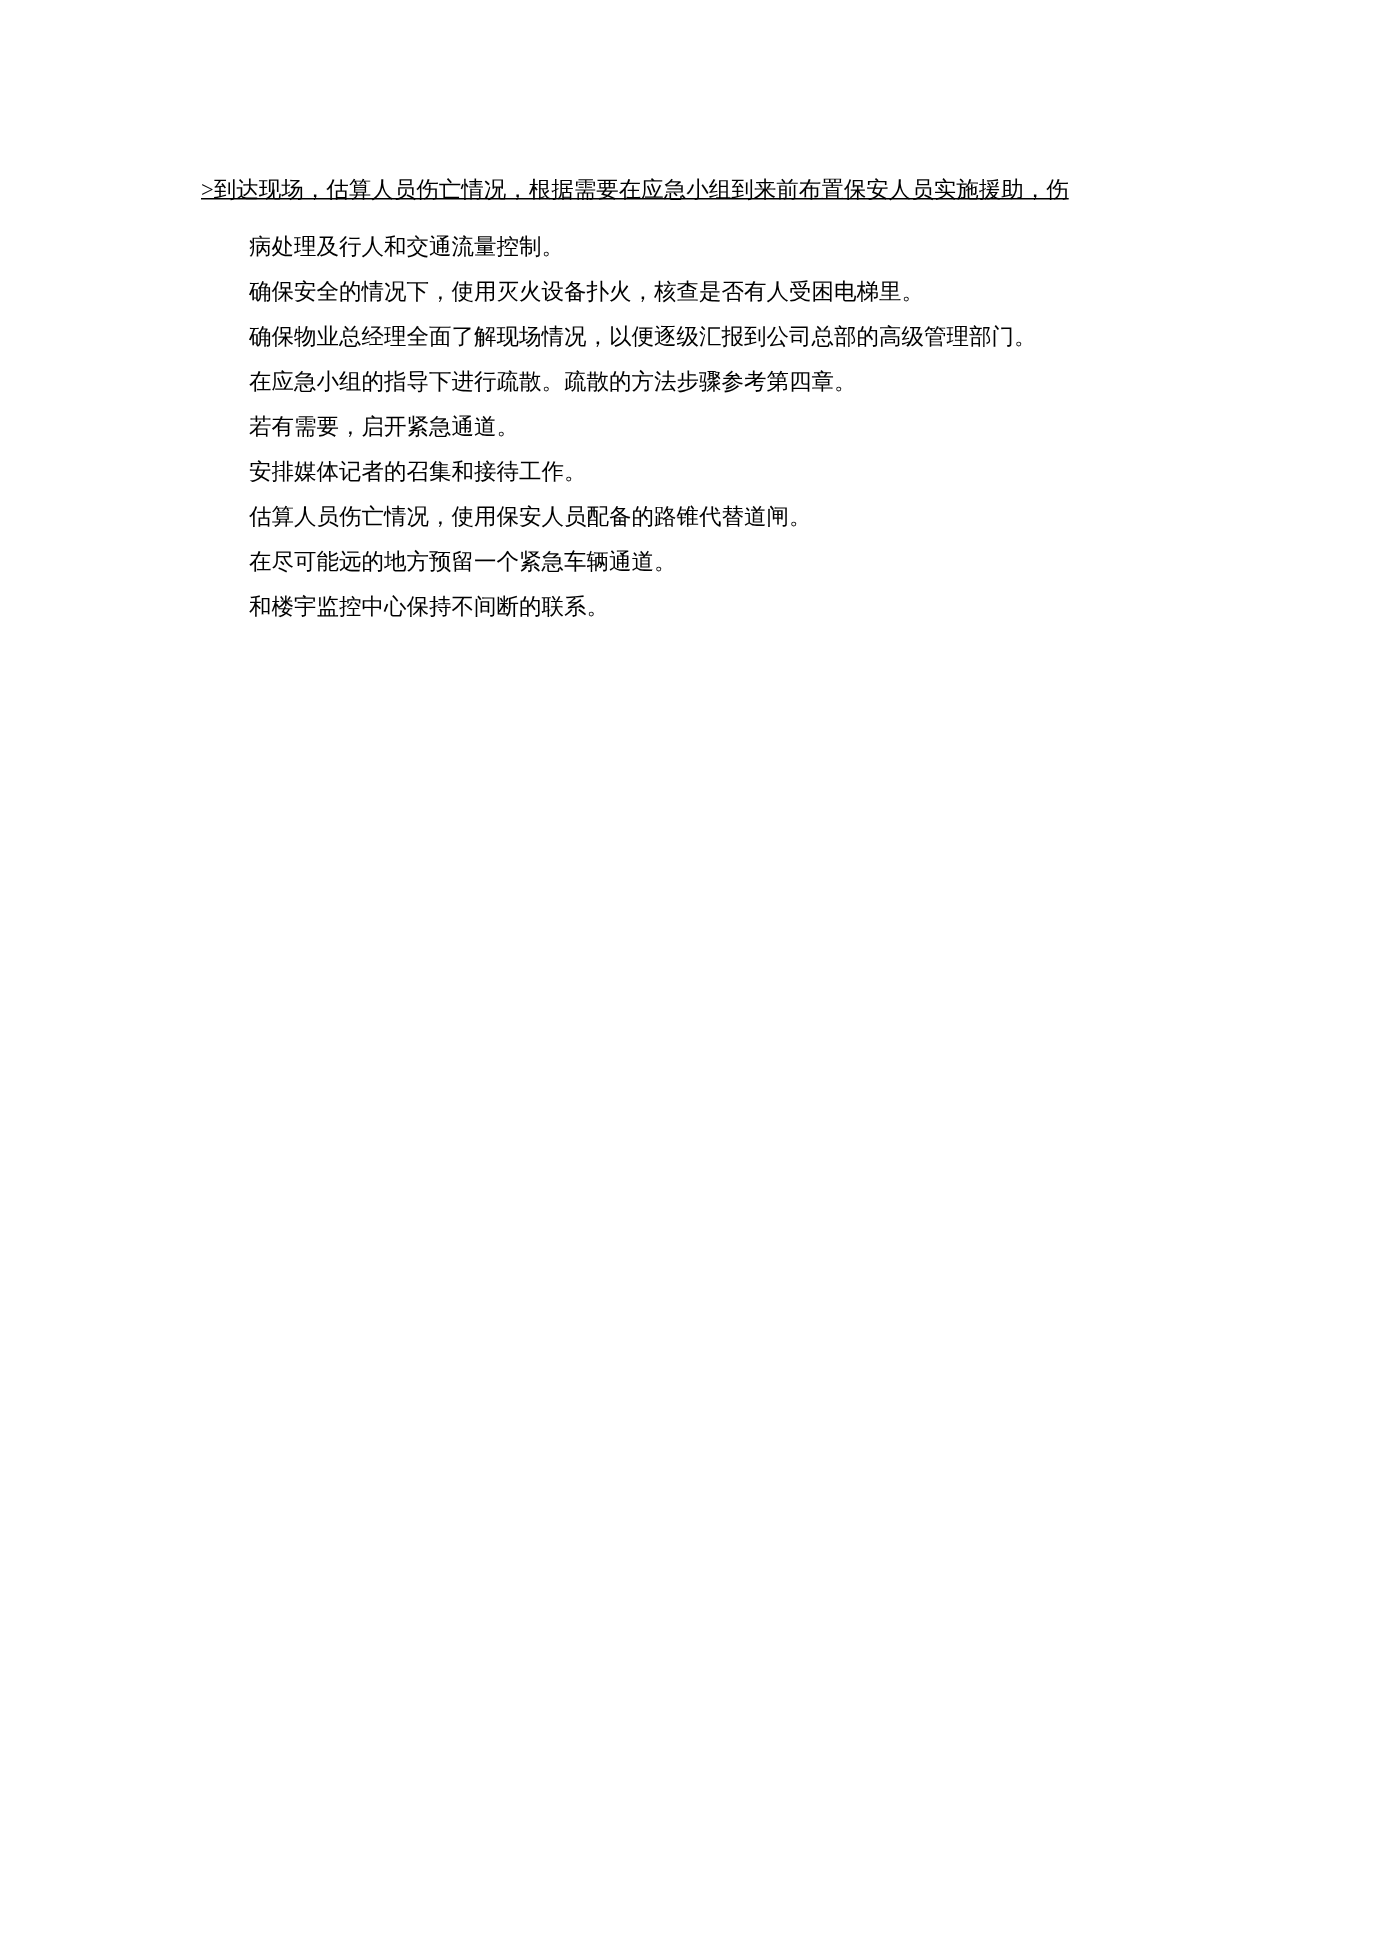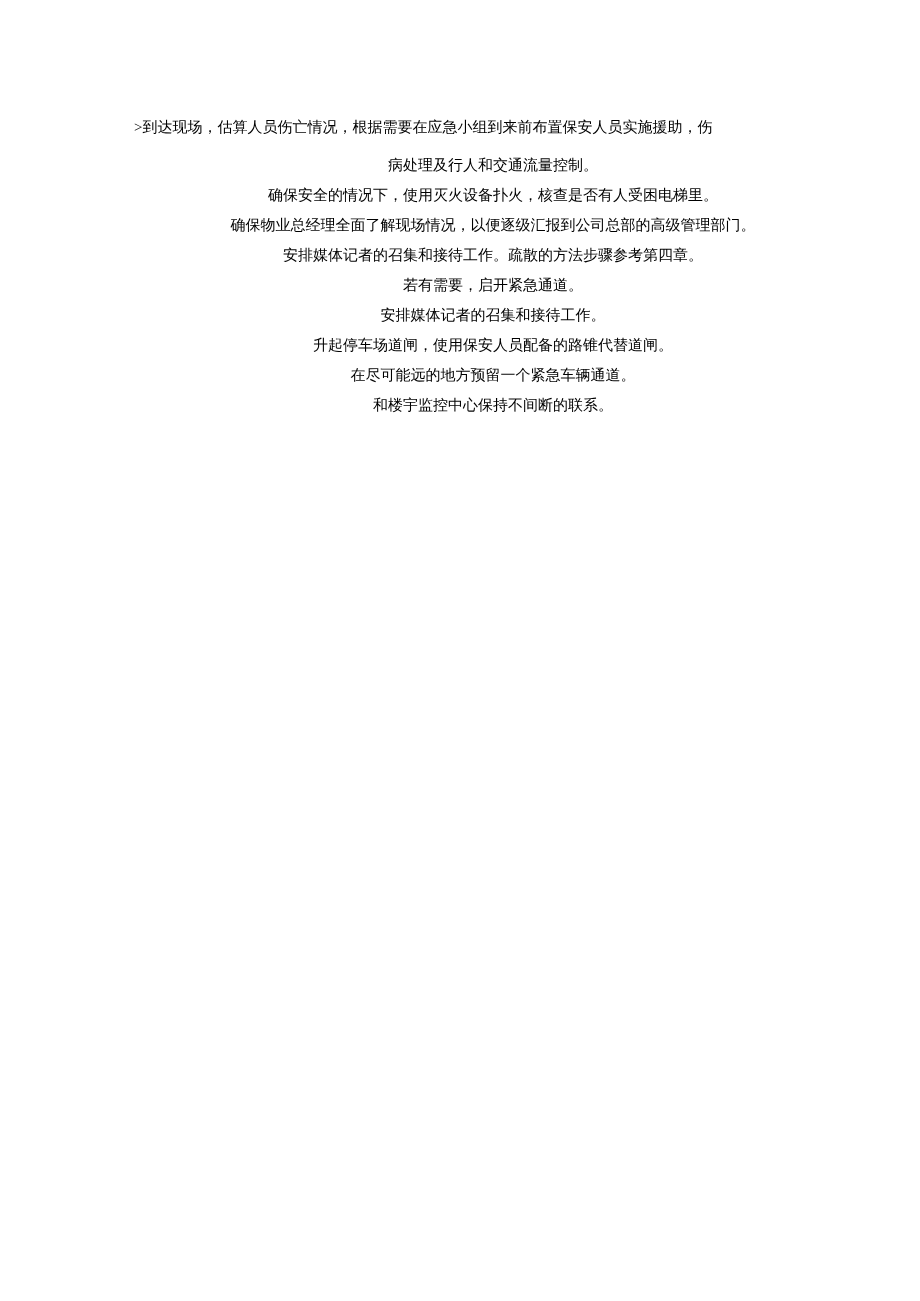--- a/index.html
+++ b/index.html
@@ -14,37 +14,37 @@
       font-family: "SimSun", "宋体", serif;
       font-size: 15px;
       color: #000000;
       line-height: 2;
       padding-top: 112px;
       padding-left: 134px;
       padding-right: 100px;
     }
     .lead-line {
       margin-bottom: 8px;
+      text-decoration: underline;
     }
     .indented-block {
       padding-left: 32px;
-      text-align: center;
     }
     .indented-block p {
       margin-bottom: 0;
     }
   </style>
 </head>
 <body>
 
 <div class="lead-line">&gt;到达现场，估算人员伤亡情况，根据需要在应急小组到来前布置保安人员实施援助，伤</div>
 
 <div class="indented-block">
   <p>病处理及行人和交通流量控制。</p>
   <p>确保安全的情况下，使用灭火设备扑火，核查是否有人受困电梯里。</p>
   <p>确保物业总经理全面了解现场情况，以便逐级汇报到公司总部的高级管理部门。</p>
-  <p>安排媒体记者的召集和接待工作。疏散的方法步骤参考第四章。</p>
+  <p>在应急小组的指导下进行疏散。疏散的方法步骤参考第四章。</p>
   <p>若有需要，启开紧急通道。</p>
   <p>安排媒体记者的召集和接待工作。</p>
-  <p>升起停车场道闸，使用保安人员配备的路锥代替道闸。</p>
+  <p>估算人员伤亡情况，使用保安人员配备的路锥代替道闸。</p>
   <p>在尽可能远的地方预留一个紧急车辆通道。</p>
   <p>和楼宇监控中心保持不间断的联系。</p>
 </div>
 
 </body></html>

